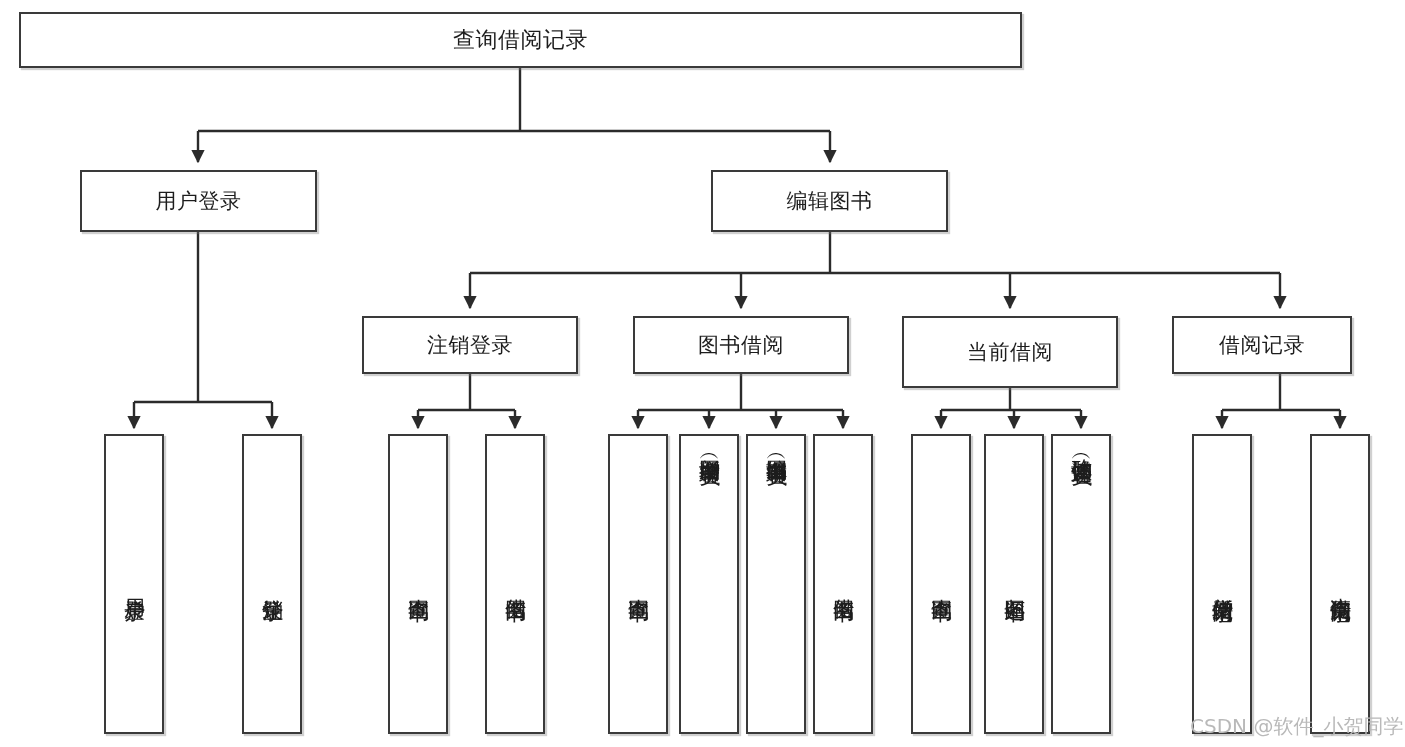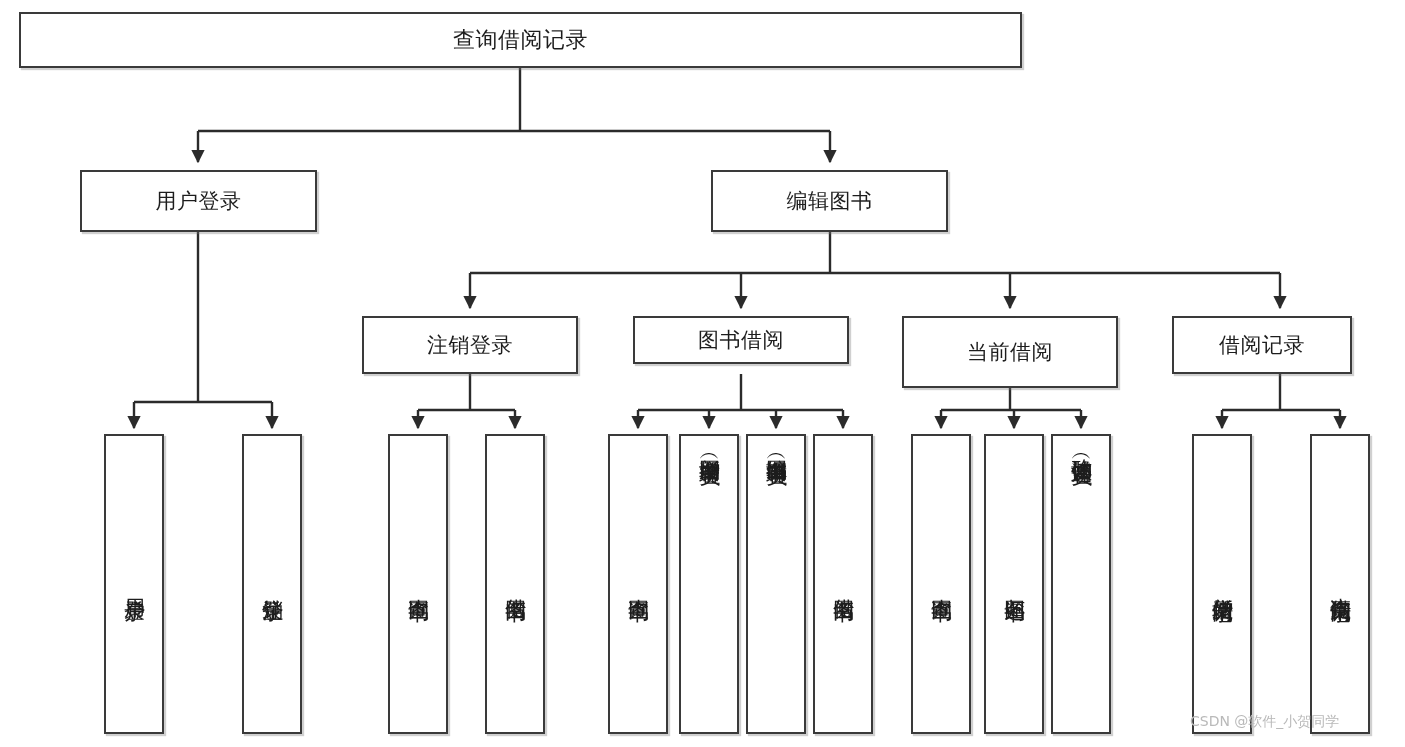--- a/index.html
+++ b/index.html
@@ -62,21 +62,21 @@
     height: auto;
   }
   .node.leaf.tall-center {
     align-items: center;
     padding-top: 0;
   }
   .watermark {
     position: absolute;
     left: 1190px;
     top: 713px;
-    font-size: 14px;
+    font-size: 20px;
     color: #b9b9b9;
     white-space: nowrap;
     z-index: 3;
     font-family: "DejaVu Sans", "Liberation Sans", sans-serif;
   }
 </style>
 </head>
 <body>
 
 <div id="canvas">
@@ -138,21 +138,21 @@
   <div class="node" style="left:80px; top:170px; width:237px; height:62px;">
     <span class="label">用户登录</span>
   </div>
   <div class="node" style="left:711px; top:170px; width:237px; height:62px;">
     <span class="label">编辑图书</span>
   </div>
 
   <div class="node" style="left:362px; top:316px; width:216px; height:58px;">
     <span class="label">注销登录</span>
   </div>
-  <div class="node" style="left:633px; top:316px; width:216px; height:48px;">
+  <div class="node" style="left:633px; top:316px; width:216px; height:58px;">
     <span class="label">图书借阅</span>
   </div>
   <div class="node" style="left:902px; top:316px; width:216px; height:72px;">
     <span class="label">当前借阅</span>
   </div>
   <div class="node" style="left:1172px; top:316px; width:180px; height:58px;">
     <span class="label">借阅记录</span>
   </div>
 
   <div class="node leaf tall-center" style="left:104px; top:434px; width:60px; height:300px;">

